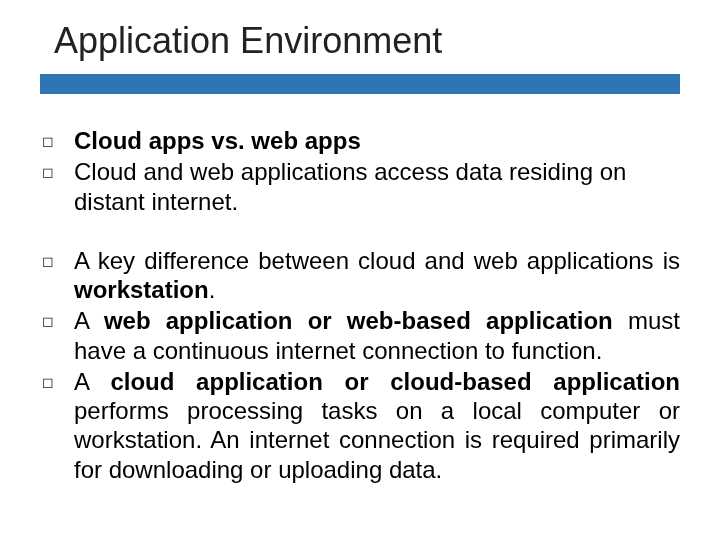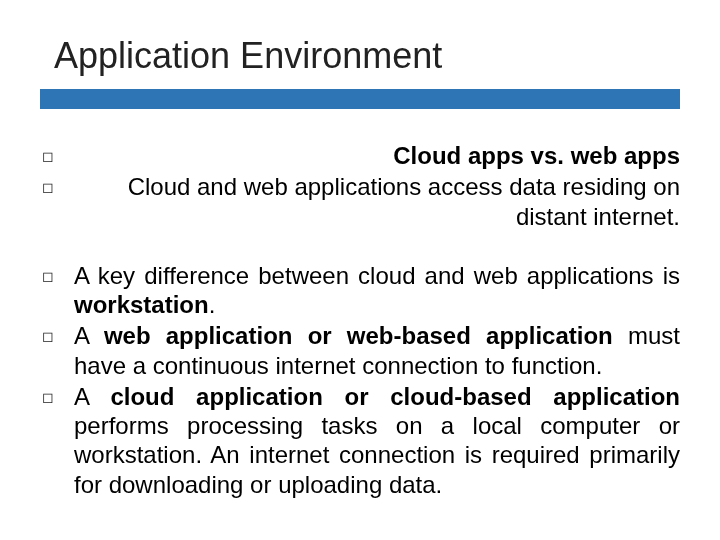--- a/index.html
+++ b/index.html
@@ -10,21 +10,21 @@
     body {
       width: 720px;
       height: 540px;
       background: #fff;
       font-family: Arial, Helvetica, sans-serif;
       overflow: hidden;
     }
     .slide {
       width: 100%;
       height: 100%;
-      padding: 35px 40px 30px 40px;
+      padding: 20px 40px 30px 40px;
     }
     .title {
       font-size: 36px;
       font-weight: normal;
       color: #222;
       margin-left: 14px;
       margin-bottom: 12px;
     }
     .bar {
       width: 100%;
@@ -45,21 +45,20 @@
       color: #222;
       width: 32px;
       flex-shrink: 0;
       padding-top: 7px;
     }
     .bullet-text {
       font-size: 24px;
       line-height: 1.22;
       color: #000;
       flex: 1;
-      text-align: right;
     }
     .group2 {
       margin-top: 30px;
     }
     .justify .bullet-text {
       text-align: justify;
       text-align-last: left;
     }
   </style>
 </head>

